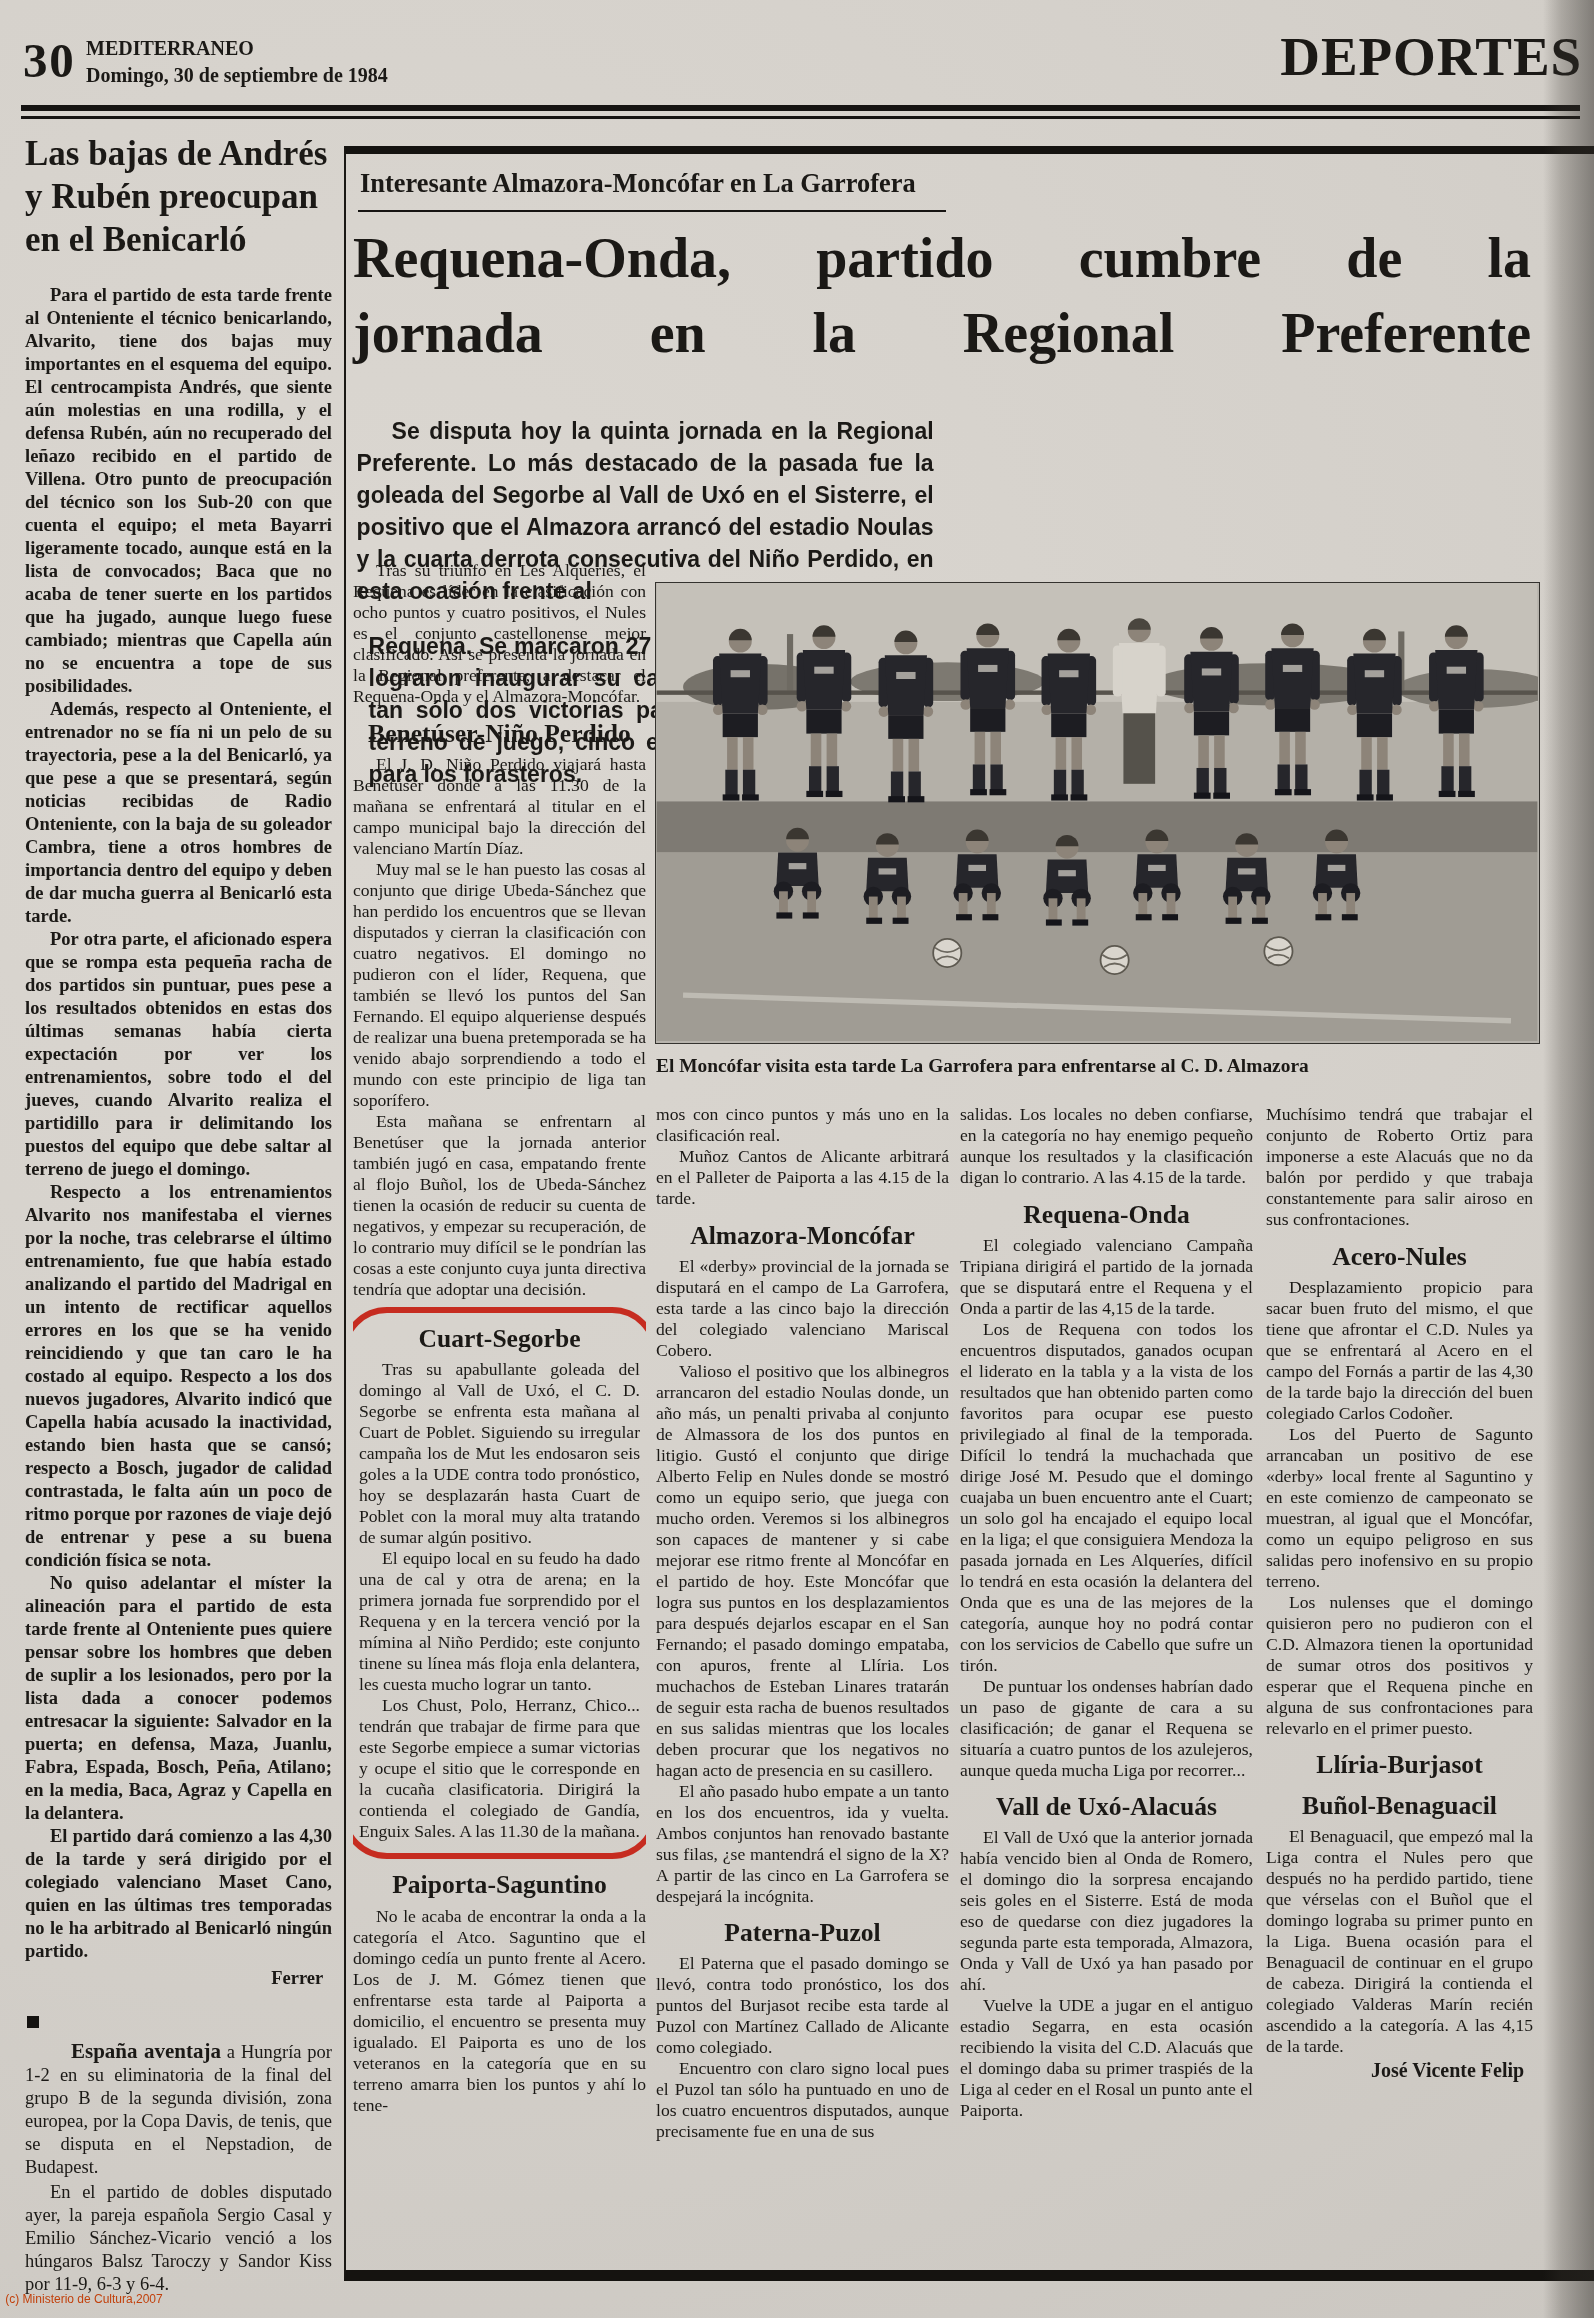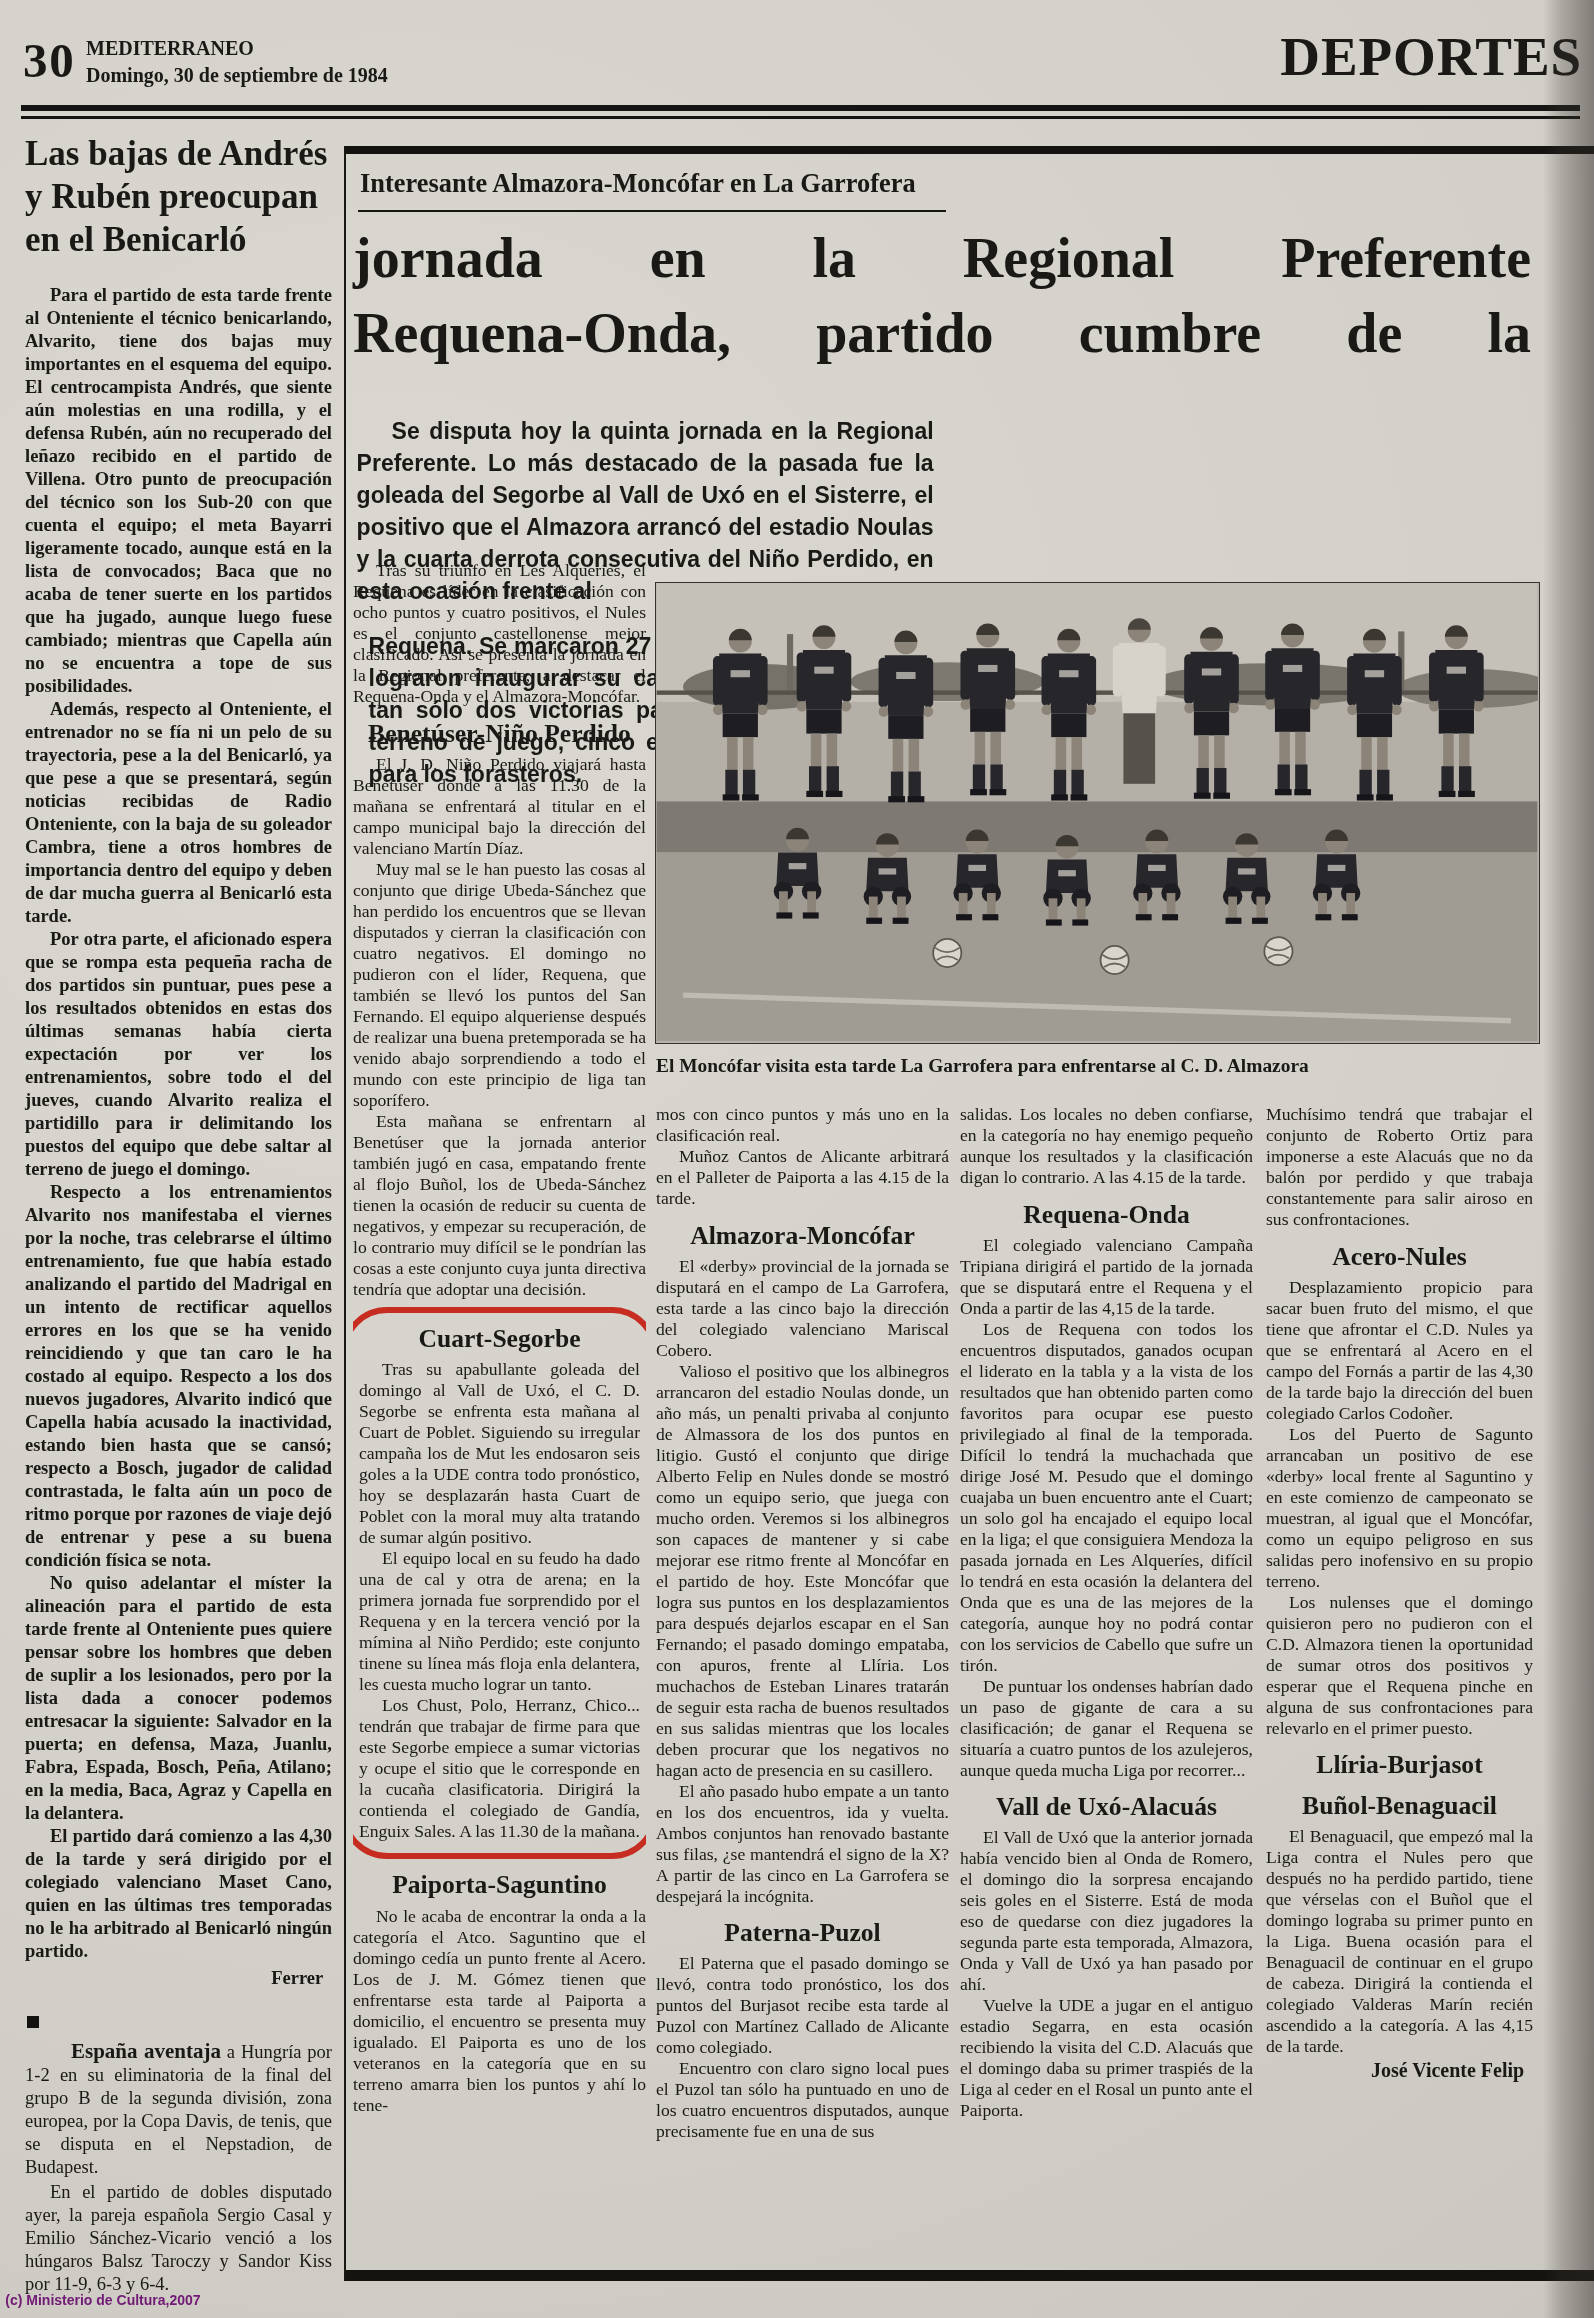--- a/index.html
+++ b/index.html
@@ -54,21 +54,21 @@
   .sec-head{font-weight:bold;font-size:25.6px;line-height:29px;text-align:center;margin:11.5px 0 6.2px;}
   .col1{left:7px;top:406px;width:293px;height:1696px;}
   .col2{left:310px;top:950px;width:293px;height:1155px;}
   .col3{left:614px;top:950px;width:293px;height:1155px;}
   .col4{left:920px;top:950px;width:267px;height:1155px;}
   .red-circle{border:6.2px solid #c62c20;border-radius:46px;margin:7px -12.3px 8.8px;padding:0 12.3px 10.6px;}
   .news-col .col-byline{font-size:20px;}
   
   .gutter{left:1543px;top:0;width:52px;height:2319px;
     background:linear-gradient(to right,rgba(60,56,50,0) 0%,rgba(60,56,50,.25) 35%,rgba(45,42,38,.5) 100%);}
-  .footer{left:5.3px;top:2292px;font-family:"Liberation Sans",sans-serif;font-size:14px;color:#701a75;font-weight:bold;}
+  .footer{left:5.3px;top:2292px;font-family:"Liberation Sans",sans-serif;font-size:12px;color:#c2410c;}
 </style>
 </head>
 <body>
 
 <div class="abs page-num">30</div>
 <div class="abs masthead">
   <div>MEDITERRANEO</div>
   <div>Domingo, 30 de septiembre de 1984</div>
 </div>
 <div class="abs section-title">DEPORTES</div>
@@ -89,22 +89,22 @@
   <div class="sb-marker"></div>
   <div class="sb-brief">
     <p><b class="brief-title">España aventaja</b> <span>a Hungría por 1-2 en su eliminatoria de la final del grupo B de la segunda división, zona europea, por la Copa Davis, de tenis, que se disputa en el Nepstadion, de Budapest.</span></p>
     <p class="ind">En el partido de dobles disputado ayer, la pareja española Sergio Casal y Emilio Sánchez-Vicario venció a los húngaros Balsz Taroczy y Sandor Kiss por 11-9, 6-3 y 6-4.</p>
   </div>
 </div>
 
 <div class="abs article">
   <div class="abs kicker">Interesante Almazora-Moncófar en La Garrofera</div>
   <div class="abs headline">
+    <div class="headline-line">Requena-Onda, partido cumbre de la</div>
     <div class="headline-line">jornada en la Regional Preferente</div>
-    <div class="headline-line">Requena-Onda, partido cumbre de la</div>
   </div>
   <div class="abs lead-row">
     <div class="lead-col first">
         <p>Se disputa hoy la quinta jornada en la Regional Preferente. Lo más destacado de la pasada fue la goleada del Segorbe al Vall de Uxó en el Sisterre, el positivo que el Almazora arrancó del estadio Noulas y la cuarta derrota consecutiva del Niño Perdido, en esta ocasión frente al</p>
       </div>
     <div class="lead-col">
         <p>Requena. Se marcaron 27 goles, cinco equipos no lograron inaugurar su casillero en el marcador, tan sólo dos victorias para los propietarios del terreno de juego, cinco empates y tres victorias para los forasteros.</p>
       </div>
   </div>
 

